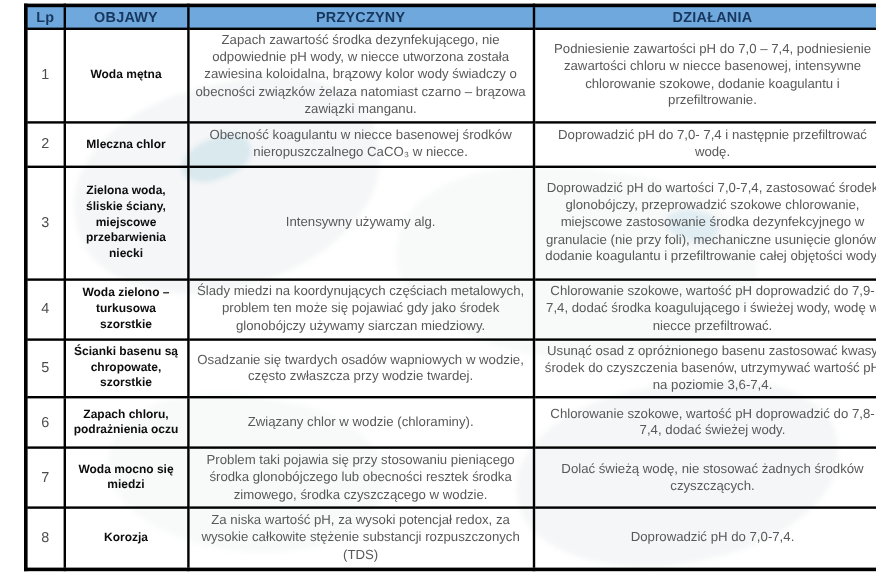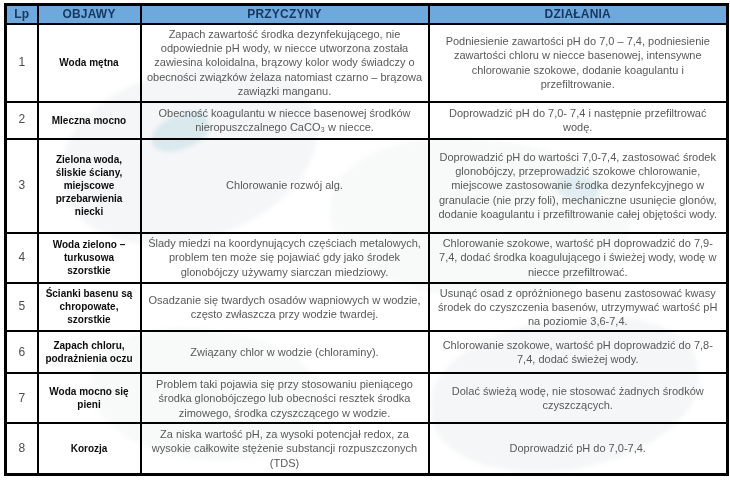--- a/index.html
+++ b/index.html
@@ -5,21 +5,21 @@
   * { box-sizing: border-box; margin: 0; padding: 0; }
   html, body {
     width: 730px; height: 481px;
     background: #ffffff;
     font-family: "Liberation Sans", sans-serif;
     overflow: hidden;
   }
   .page {
     position: relative;
     width: 730px; height: 481px;
-    padding: 3px 4px;
+    padding: 3px 20px;
   }
   
   .watermark-layer {
     position: absolute;
     inset: 0;
     z-index: 0;
     pointer-events: none;
   }
   .wm {
     position: absolute;
@@ -116,28 +116,28 @@
     </thead>
     <tbody>
         <tr class="r1">
           <td class="lp">1</td>
           <td class="objawy">Woda mętna</td>
           <td class="przyczyny">Zapach zawartość środka dezynfekującego, nie odpowiednie pH wody, w niecce utworzona została zawiesina koloidalna, brązowy kolor wody świadczy o obecności związków żelaza natomiast czarno – brązowa zawiązki manganu.</td>
           <td class="dzialania">Podniesienie zawartości pH do 7,0 – 7,4, podniesienie zawartości chloru w niecce basenowej, intensywne chlorowanie szokowe, dodanie koagulantu i przefiltrowanie.</td>
         </tr>
         <tr class="r2">
           <td class="lp">2</td>
-          <td class="objawy">Mleczna mocno</td>
+          <td class="objawy">Mleczna chlor</td>
           <td class="przyczyny">Obecność koagulantu w niecce basenowej środków nieropuszczalnego CaCO₃ w niecce.</td>
           <td class="dzialania">Doprowadzić pH do 7,0- 7,4 i następnie przefiltrować wodę.</td>
         </tr>
         <tr class="r3">
           <td class="lp">3</td>
           <td class="objawy">Zielona woda, śliskie ściany, miejscowe przebarwienia niecki</td>
-          <td class="przyczyny">Chlorowanie rozwój alg.</td>
+          <td class="przyczyny">Intensywny używamy alg.</td>
           <td class="dzialania">Doprowadzić pH do wartości 7,0-7,4, zastosować środek glonobójczy, przeprowadzić szokowe chlorowanie, miejscowe zastosowanie środka dezynfekcyjnego w granulacie (nie przy foli), mechaniczne usunięcie glonów, dodanie koagulantu i przefiltrowanie całej objętości wody.</td>
         </tr>
         <tr class="r4">
           <td class="lp">4</td>
           <td class="objawy">Woda zielono – turkusowa szorstkie</td>
           <td class="przyczyny">Ślady miedzi na koordynujących częściach metalowych, problem ten może się pojawiać gdy jako środek glonobójczy używamy siarczan miedziowy.</td>
           <td class="dzialania">Chlorowanie szokowe, wartość pH doprowadzić do 7,9-7,4, dodać środka koagulującego i świeżej wody, wodę w niecce przefiltrować.</td>
         </tr>
         <tr class="r5">
           <td class="lp">5</td>
@@ -146,21 +146,21 @@
           <td class="dzialania">Usunąć osad z opróżnionego basenu zastosować kwasy środek do czyszczenia basenów, utrzymywać wartość pH na poziomie 3,6-7,4.</td>
         </tr>
         <tr class="r6">
           <td class="lp">6</td>
           <td class="objawy">Zapach chloru, podrażnienia oczu</td>
           <td class="przyczyny">Związany chlor w wodzie (chloraminy).</td>
           <td class="dzialania">Chlorowanie szokowe, wartość pH doprowadzić do 7,8-7,4, dodać świeżej wody.</td>
         </tr>
         <tr class="r7">
           <td class="lp">7</td>
-          <td class="objawy">Woda mocno się pieni</td>
+          <td class="objawy">Woda mocno się miedzi</td>
           <td class="przyczyny">Problem taki pojawia się przy stosowaniu pieniącego środka glonobójczego lub obecności resztek środka zimowego, środka czyszczącego w wodzie.</td>
           <td class="dzialania">Dolać świeżą wodę, nie stosować żadnych środków czyszczących.</td>
         </tr>
         <tr class="r8">
           <td class="lp">8</td>
           <td class="objawy">Korozja</td>
           <td class="przyczyny">Za niska wartość pH, za wysoki potencjał redox, za wysokie całkowite stężenie substancji rozpuszczonych (TDS)</td>
           <td class="dzialania">Doprowadzić pH do 7,0-7,4.</td>
         </tr>
       </tbody>

